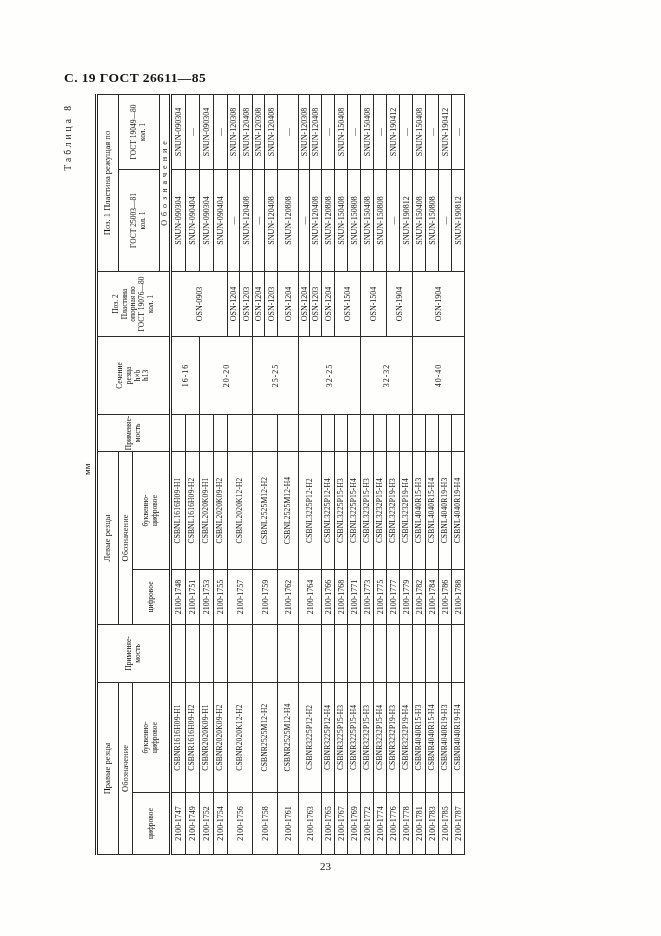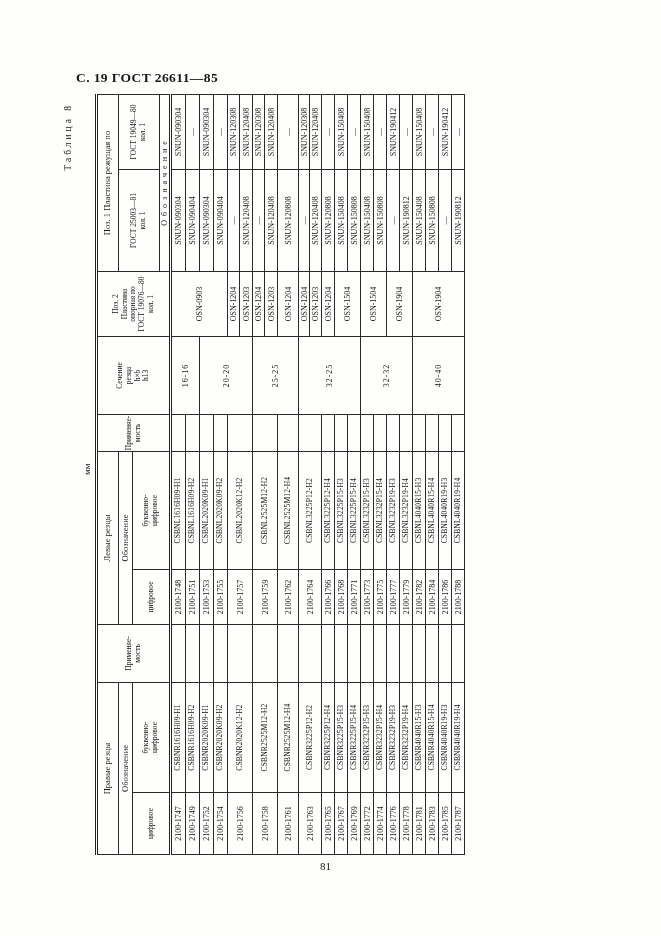--- a/index.html
+++ b/index.html
@@ -1,19 +1,19 @@
 <!DOCTYPE html>
 <html><head>
 <meta charset="utf-8">
 <style>
   html,body{margin:0;padding:0;}
   body{width:661px;height:936px;background:#ffffff;position:relative;overflow:hidden;
        font-family:"Liberation Serif","DejaVu Serif",serif;color:#161616;}
   .page{position:absolute;inset:0;background:#fefefd;}
-  .page-header{position:absolute;left:64px;top:70px;font-size:13.5px;font-weight:bold;letter-spacing:.4px;white-space:nowrap;margin-left:12px;}
+  .page-header{position:absolute;left:64px;top:70px;font-size:13.5px;font-weight:bold;letter-spacing:.4px;white-space:nowrap;}
   .page-number{position:absolute;left:320px;top:860px;font-size:11px;}
   
   .rot{position:absolute;left:55px;top:95px;width:760px;height:406px;
        transform-origin:0 0;transform:rotate(-90deg) translateX(-760px);}
   .above{position:relative;height:40px;}
   .tbl-label{position:absolute;right:8px;top:8px;font-size:9.5px;letter-spacing:3px;white-space:nowrap;}
   .units{position:absolute;left:380px;bottom:3px;font-size:9px;}
   table{border-collapse:collapse;table-layout:fixed;width:760px;
         border:1.5px solid #222;border-top:3px double #222;}
   th,td{border:1px solid #2a2a2a;padding:0;margin:0;text-align:center;vertical-align:middle;
@@ -310,14 +310,14 @@
             <td class="num">2100-1788</td>
             <td class="code">CSBNL4040R19-H4</td>
             <td></td>
             <td class="plate">SNUN-190812</td>
             <td class="plate">—</td>
           </tr>
         </tbody>
     </table>
   </div>
 
-  <div class="page-number">81</div>
+  <div class="page-number">23</div>
 </div>
 
 </body></html>

